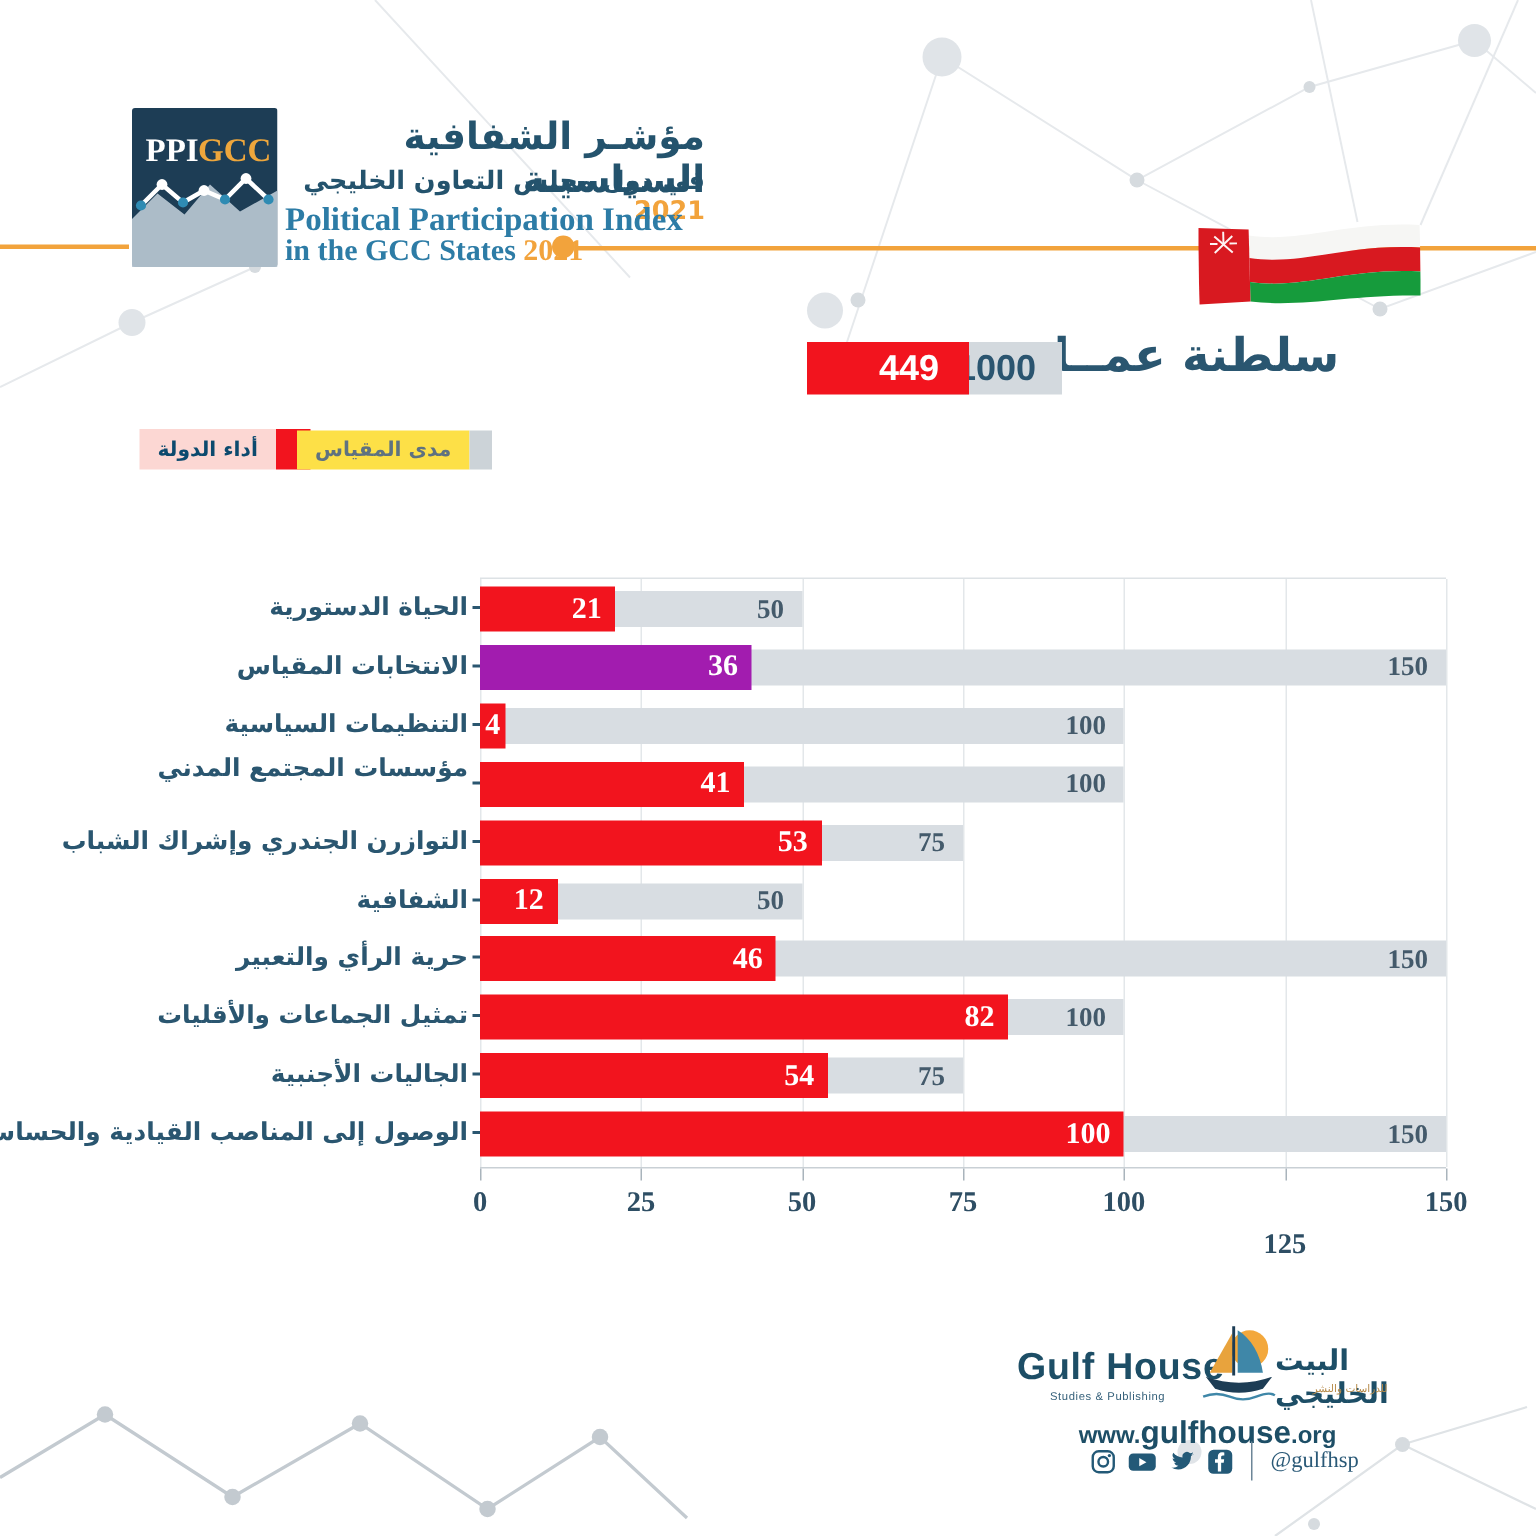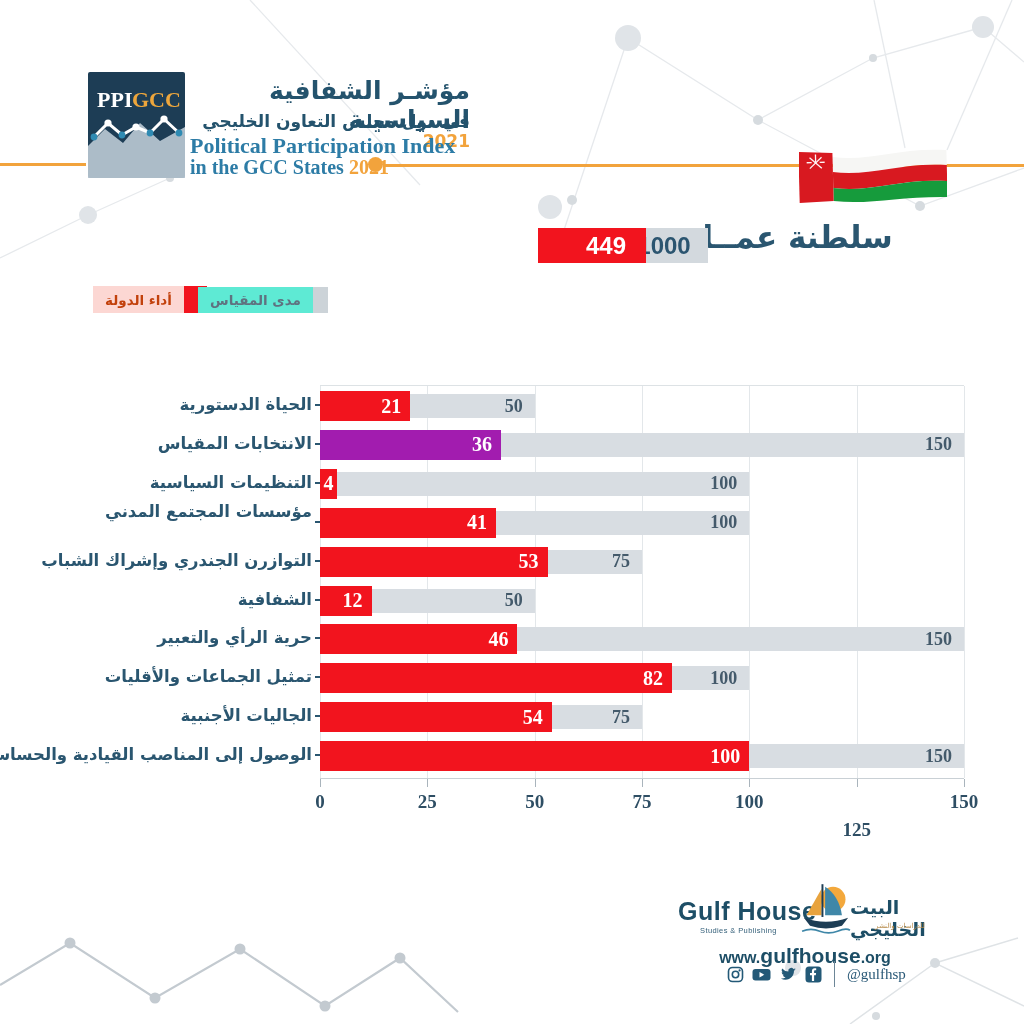--- a/index.html
+++ b/index.html
@@ -29,22 +29,22 @@
   .badge{position:absolute;top:228px;height:35px;display:flex;align-items:center;justify-content:center;
          font-weight:bold;font-size:24px;}
   .badge-score{left:538px;width:80px;background:var(--red);color:#fff;padding-left:28px;}
   .badge-scale{left:620px;width:88px;background:#d3d9de;color:#2b5570;}
 
   
   .legend-item{position:absolute;display:flex;}
   .legend-state{left:93px;top:286px;height:27px;}
   .legend-scale{left:198px;top:287px;height:26px;}
   .pill{display:flex;align-items:center;justify-content:center;padding:0 12px;font-size:13.5px;font-weight:bold;}
-  .pill-state{background:#fcd7d3;color:#c2410c;}
-  .pill-scale{background:#5eead4;color:#5f7280;}
+  .pill-state{background:#fcd7d3;color:#0c4a6e;}
+  .pill-scale{background:#fde047;color:#5f7280;}
   .swatch-state{width:23px;background:var(--red);}
   .swatch-scale{width:15px;background:#ccd3d8;}
 
   
   .plot{position:absolute;left:320px;top:385px;width:644px;height:392px;
         border-top:1px solid #dde2e5;border-bottom:1px solid #c9d0d5;}
   .gridline{position:absolute;top:0;height:392px;width:1px;background:#e3e7ea;}
   .tickmark{position:absolute;top:393px;height:8px;width:1px;background:#a9b4bc;}
   .axis-label{position:absolute;top:405px;transform:translateX(-50%);
               font-family:"Liberation Serif",serif;font-weight:bold;font-size:19px;color:#2e4e64;}

